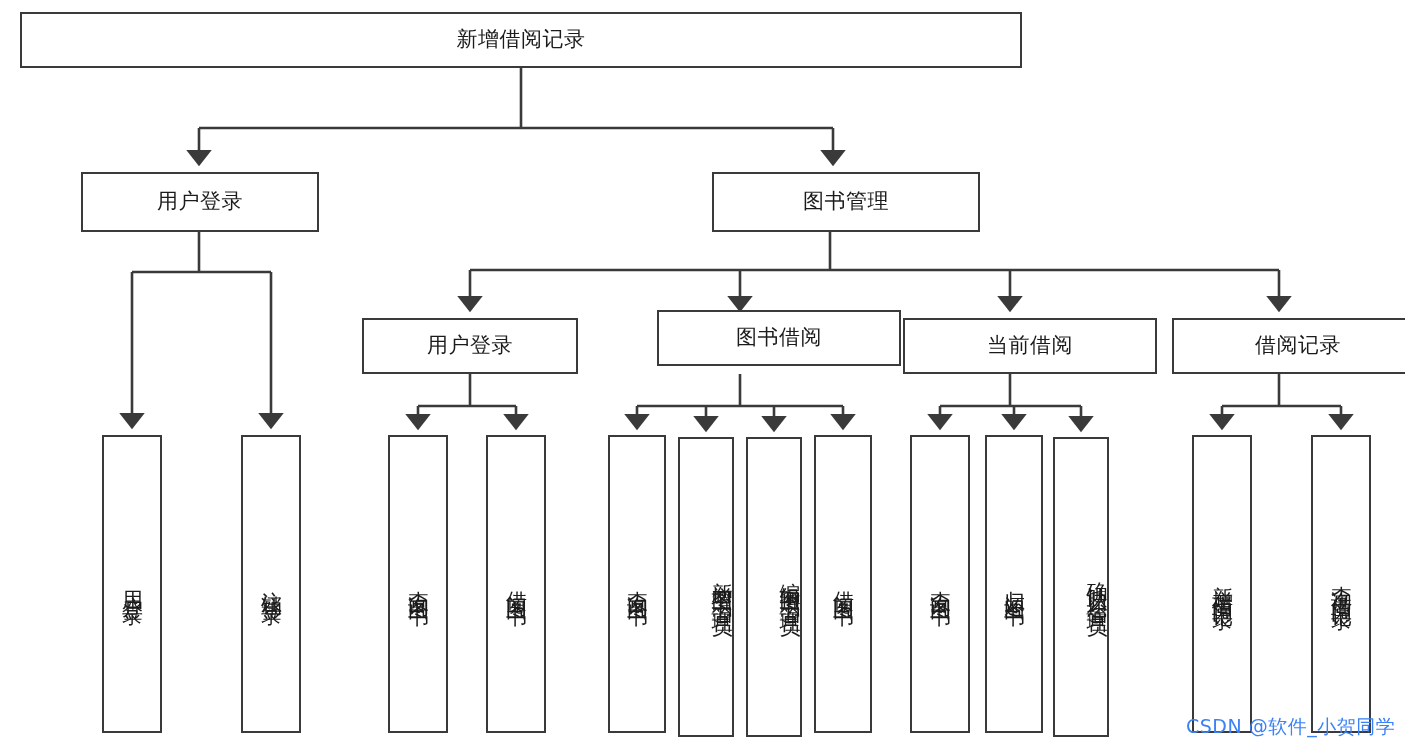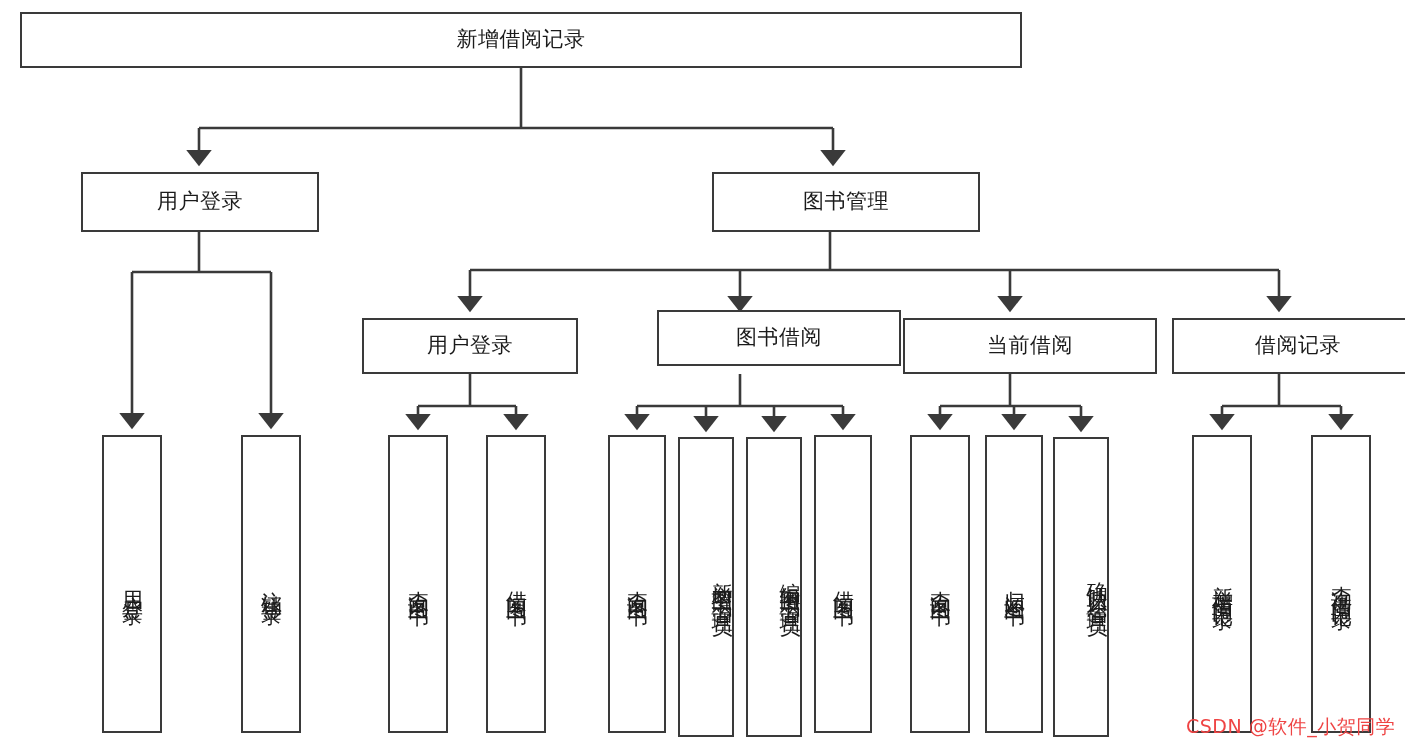--- a/index.html
+++ b/index.html
@@ -54,21 +54,21 @@
     position: absolute;
     left: 0;
     top: 0;
     width: 1405px;
     height: 747px;
     pointer-events: none;
   }
   .watermark {
     position: absolute;
     font-size: 19px;
-    color: #ef4444;
+    color: #3b82f6;
     white-space: nowrap;
     left: 1186px;
     top: 714px;
     letter-spacing: 0.5px;
   }
 </style>
 </head>
 <body>
 
 <div id="canvas">

